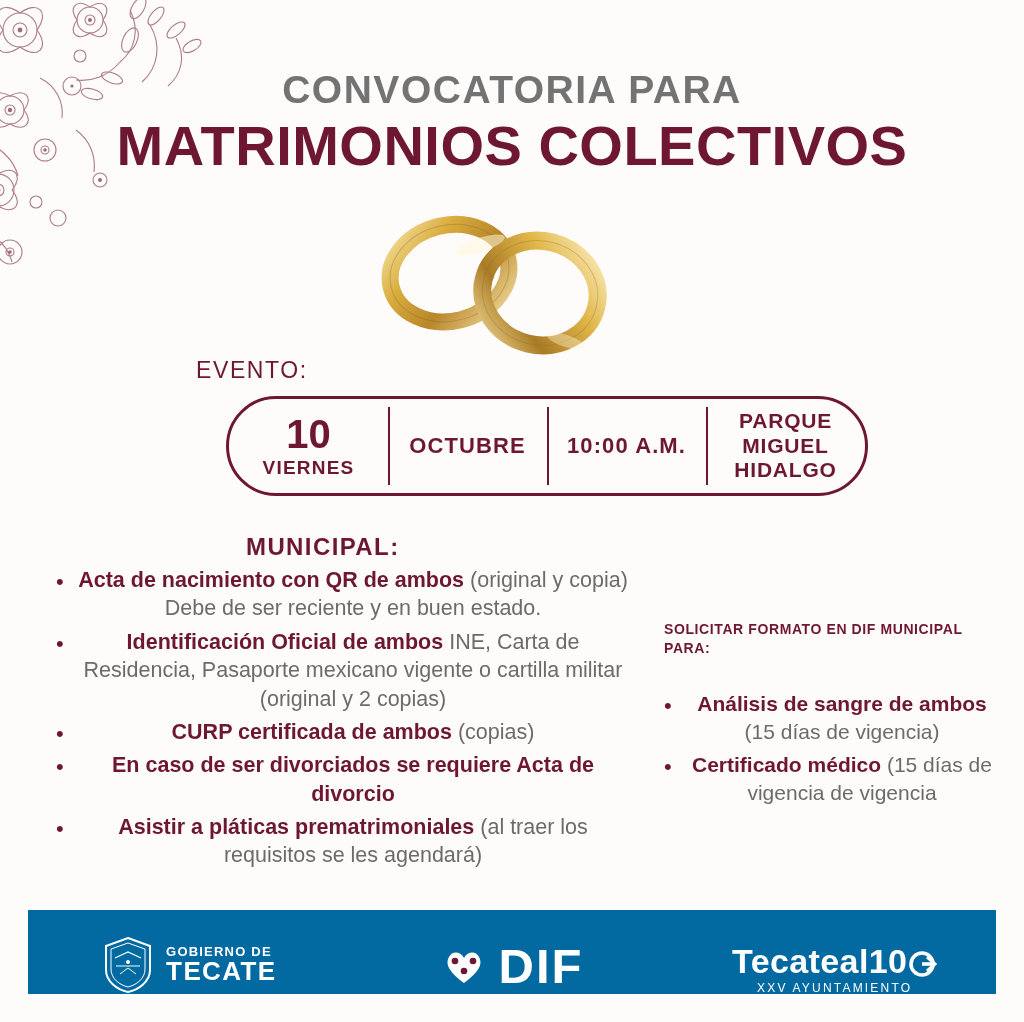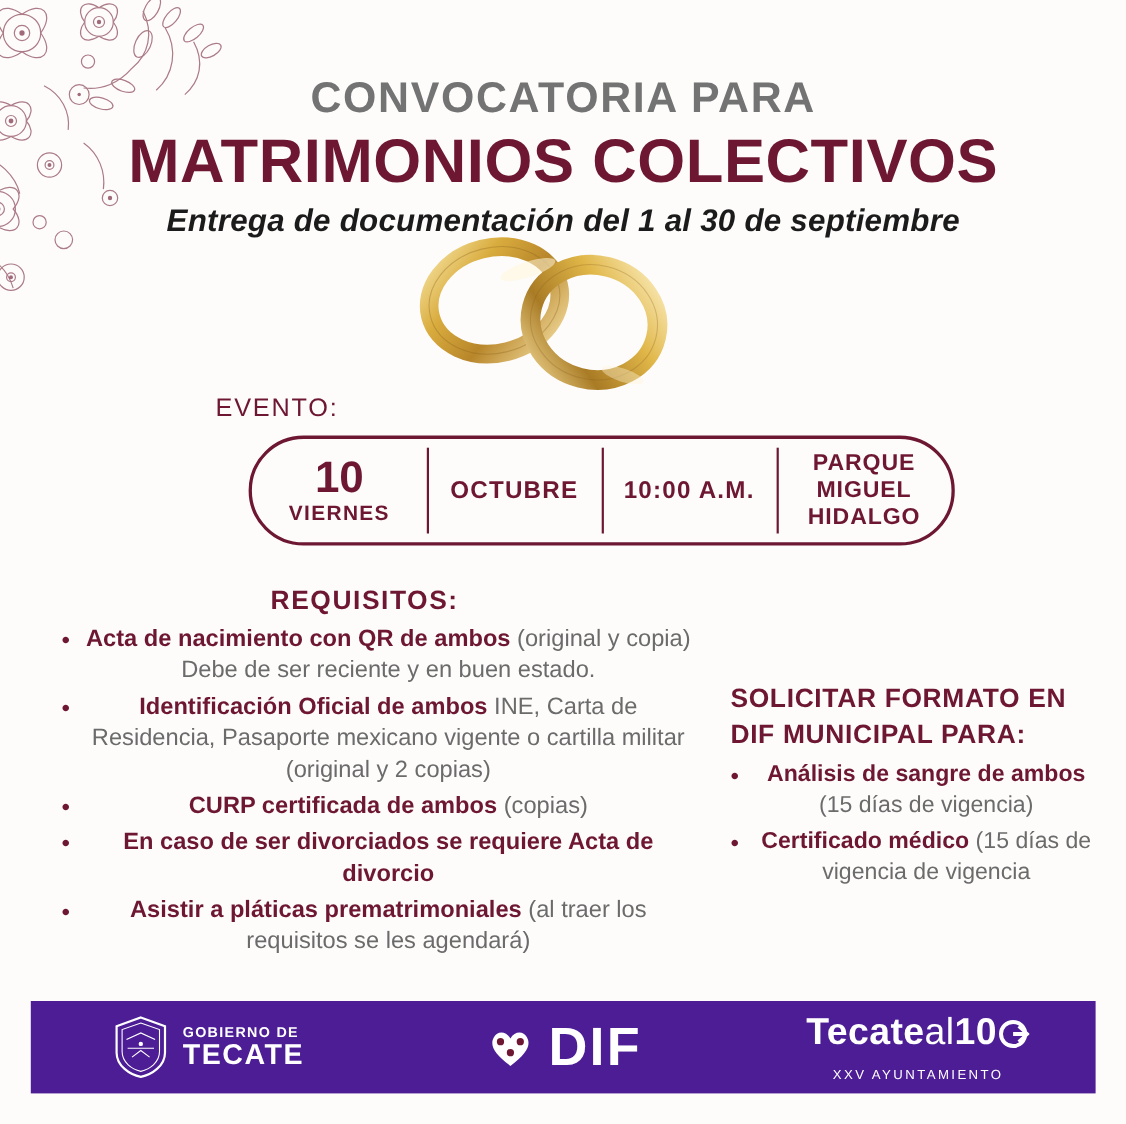--- a/index.html
+++ b/index.html
@@ -174,21 +174,21 @@
     color: #6e1733;
     font-weight: bold;
   }
 
   
   .sol-title {
     position: absolute;
     top: 620px;
     left: 664px;
     width: 340px;
-    font-size: 24px;
+    font-size: 14px;
     font-weight: bold;
     letter-spacing: 0.6px;
     color: #6e1733;
     line-height: 1.35;
   }
   .sol-list {
     position: absolute;
     top: 690px;
     left: 652px;
     width: 350px;
@@ -217,23 +217,23 @@
     font-weight: bold;
   }
 
   
   .footer {
     position: absolute;
     left: 28px;
     top: 910px;
     width: 968px;
     height: 84px;
-    background: #4c1d95;
+    background: #0369a1;
     display: flex;
-    align-items: center;
+    align-items: flex-end;
   }
   .f-seg {
     flex: 1 1 0;
     display: flex;
     align-items: center;
     justify-content: center;
     gap: 12px;
     color: #ffffff;
   }
   .gob-text {
@@ -258,25 +258,25 @@
   .tec-wrap {
     text-align: center;
     line-height: 1;
   }
   .tec-main {
     font-size: 34px;
     font-weight: bold;
     letter-spacing: 0.4px;
     white-space: nowrap;
   }
-  .tec-main .thin { font-weight: normal; }
+  .tec-main .thin { font-weight: bold; }
   .tec-sub {
     font-size: 12px;
     letter-spacing: 2.2px;
-    margin-top: 16px;
+    margin-top: 3px;
   }
   .hundred {
     position: relative;
     display: inline-block;
   }
 </style>
 </head>
 <body>
 
 <div id="poster">
@@ -329,21 +329,20 @@
       <circle cx="65" cy="160" r="1.8"></circle>
       <circle cx="30" cy="262" r="1.8"></circle>
       <circle cx="120" cy="190" r="2"></circle>
       <circle cx="92" cy="96" r="1.6"></circle>
     </g>
   </svg>
 
   <div class="head">
     <div class="l1">CONVOCATORIA PARA</div>
     <div class="l2">MATRIMONIOS COLECTIVOS</div>
-    <div class="l3">Entrega de documentación del 1 al 30 de septiembre</div>
   </div>
 
   <svg class="rings" viewBox="0 0 340 150">
     <defs>
       <linearGradient id="g1" x1="0" y1="0" x2="1" y2="1">
         <stop offset="0%" stop-color="#f6e3a1"></stop>
         <stop offset="30%" stop-color="#d9ac3e"></stop>
         <stop offset="60%" stop-color="#b8862a"></stop>
         <stop offset="100%" stop-color="#f3dda0"></stop>
       </linearGradient>
@@ -377,21 +376,21 @@
       <div class="ev-month">OCTUBRE</div>
     </div>
     <div class="ev-cell">
       <div class="ev-time">10:00 A.M.</div>
     </div>
     <div class="ev-cell">
       <div class="ev-place">PARQUE MIGUEL HIDALGO</div>
     </div>
   </div>
 
-  <div class="req-title">REQUISITOS:</div>
+  <div class="req-title">MUNICIPAL:</div>
   <ul class="req-list">
     <li>
       <span class="bullet">•</span>
       <b>Acta de nacimiento con QR de ambos</b>
       <span>(original y copia) Debe de ser reciente y en buen estado.</span>
     </li>
     <li>
       <span class="bullet">•</span>
       <b>Identificación Oficial de ambos</b>
       <span>INE, Carta de Residencia, Pasaporte mexicano vigente o cartilla militar (original y 2 copias)</span>

